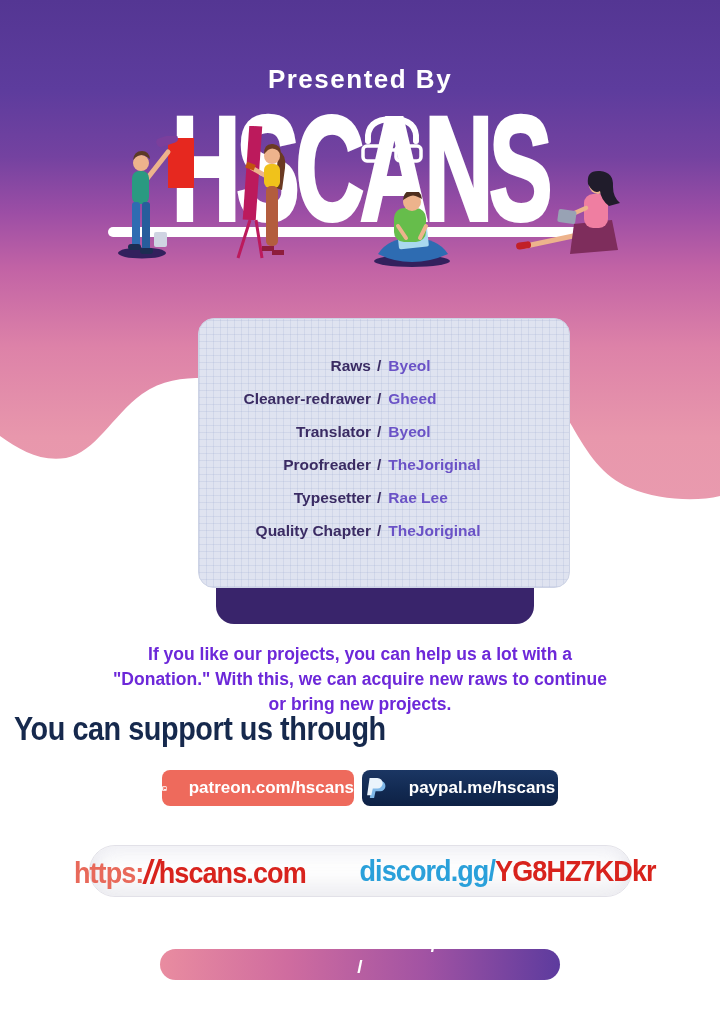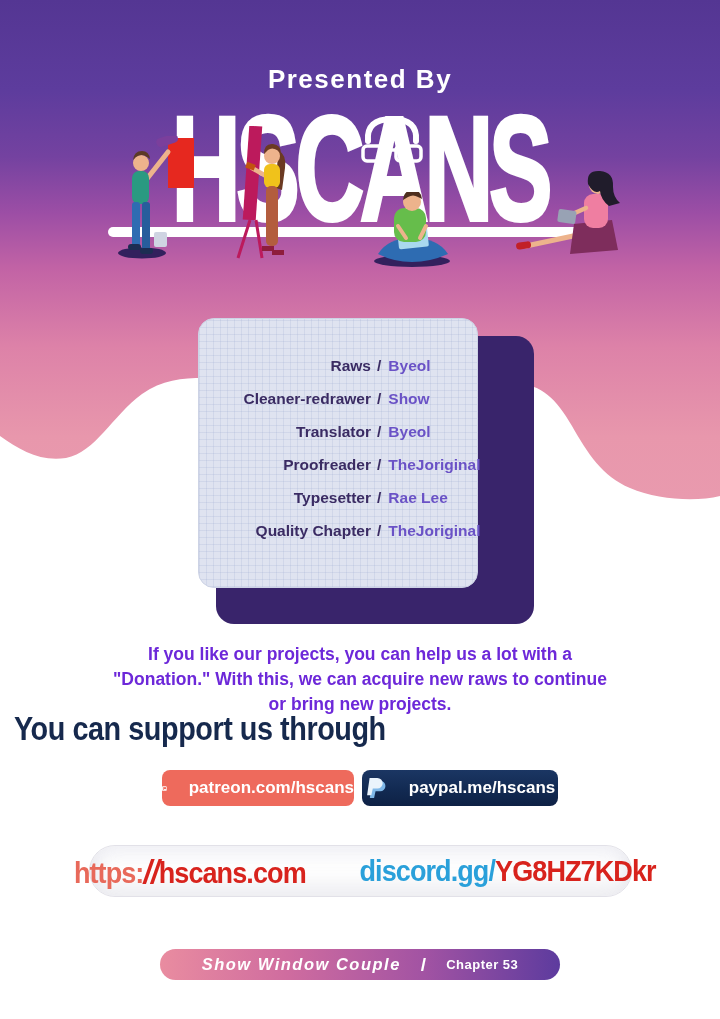--- a/index.html
+++ b/index.html
@@ -17,21 +17,21 @@
     transform:scale(.85,1.32);transform-origin:50% 0;}
   .logo-text{color:#ffffff;font-size:112px;line-height:112px;font-weight:bold;
     letter-spacing:-5px;-webkit-text-stroke:3px #ffffff;white-space:nowrap;}
   .ground-bar{position:absolute;left:108px;top:227px;width:504px;height:10px;
     border-radius:5px;background:#ffffff;}
   .face-overlay{position:absolute;left:360px;top:113px;width:64px;height:54px;}
   .person{position:absolute;}
   
   .card-shadow{position:absolute;left:216px;top:336px;width:318px;height:288px;
     border-radius:18px;background:#39246b;}
-  .credits-card{position:absolute;left:198px;top:318px;width:280px;height:270px;
+  .credits-card{position:absolute;left:198px;top:318px;width:372px;height:270px;
     border-radius:16px;background:#dfe3f0;border:1px solid #cdd3e5;box-sizing:border-box;
     background-image:
       repeating-linear-gradient(0deg,rgba(150,165,205,.20) 0 1px,transparent 1px 7px),
       repeating-linear-gradient(90deg,rgba(150,165,205,.20) 0 1px,transparent 1px 7px);
     padding:38px 18px 0 14px;}
   .credit-row{display:flex;align-items:baseline;height:20px;margin-bottom:13px;
     font-size:15.5px;font-weight:bold;}
   .credit-role{flex:0 0 158px;text-align:right;color:#3a2b63;}
   .credit-slash{color:#3a2b63;margin:0 7px 0 6px;}
   .credit-name{color:#6a52c6;}
@@ -56,21 +56,21 @@
   .link-text{font-weight:bold;font-size:30px;letter-spacing:-1px;display:inline-block;
     transform:scaleX(.9);white-space:nowrap;cursor:pointer;}
   .scheme{color:#e8695a;}
   .slashes{color:#d8231d;font-style:italic;font-size:34px;}
   .domain-red{color:#d8231d;}
   .disc-prefix{color:#2aa0da;}
   .disc-code{color:#d8231d;}
   
   .footer-banner{position:absolute;left:160px;top:949px;width:400px;height:31px;border-radius:16px;
     background:linear-gradient(90deg,#e98ca0 0%,#cf6c9f 32%,#a253a3 66%,#5d3b9e 100%);
-    display:flex;align-items:center;justify-content:center;gap:20px;color:#ffffff;}
+    display:flex;align-items:center;justify-content:center;gap:3px;color:#ffffff;flex-direction:column;}
   .series{font-style:italic;font-weight:bold;font-size:16.5px;letter-spacing:1.5px;}
   .fslash{font-weight:bold;font-size:19px;}
   .chapter{font-weight:bold;font-size:13px;letter-spacing:.5px;}
 </style>
 </head>
 <body>
 
 <div class="page">
 
   <div class="bg-gradient"></div>
@@ -146,21 +146,21 @@
   <div class="card-shadow"></div>
   <div class="credits-card">
     <div class="credit-row">
       <span class="credit-role">Raws</span>
       <span class="credit-slash">/</span>
       <span class="credit-name">Byeol</span>
     </div>
     <div class="credit-row">
       <span class="credit-role">Cleaner-redrawer</span>
       <span class="credit-slash">/</span>
-      <span class="credit-name">Show</span>
+      <span class="credit-name">Gheed</span>
     </div>
     <div class="credit-row">
       <span class="credit-role">Translator</span>
       <span class="credit-slash">/</span>
       <span class="credit-name">Byeol</span>
     </div>
     <div class="credit-row">
       <span class="credit-role">Proofreader</span>
       <span class="credit-slash">/</span>
       <span class="credit-name">TheJoriginal</span>

